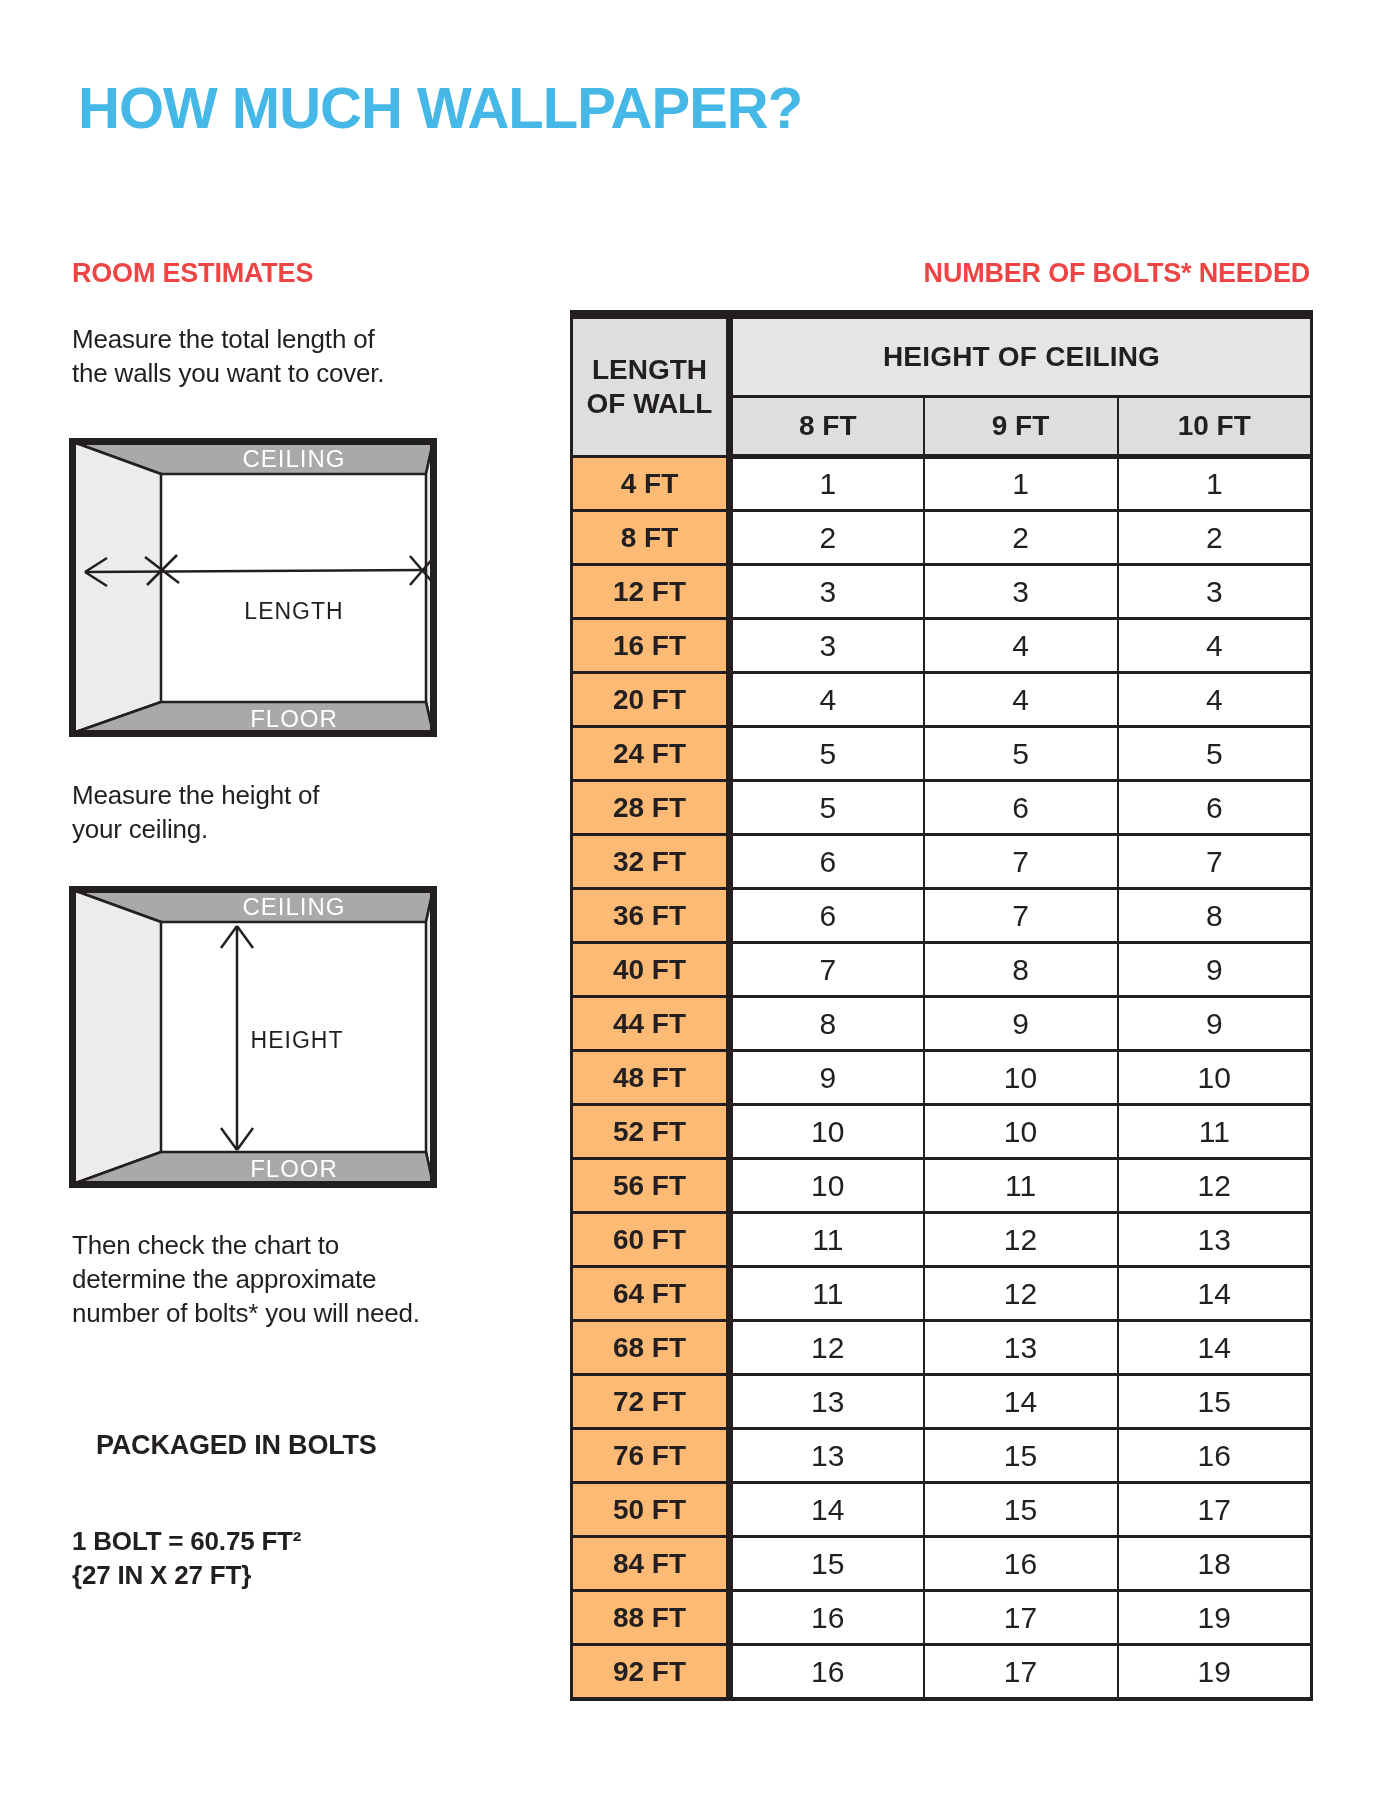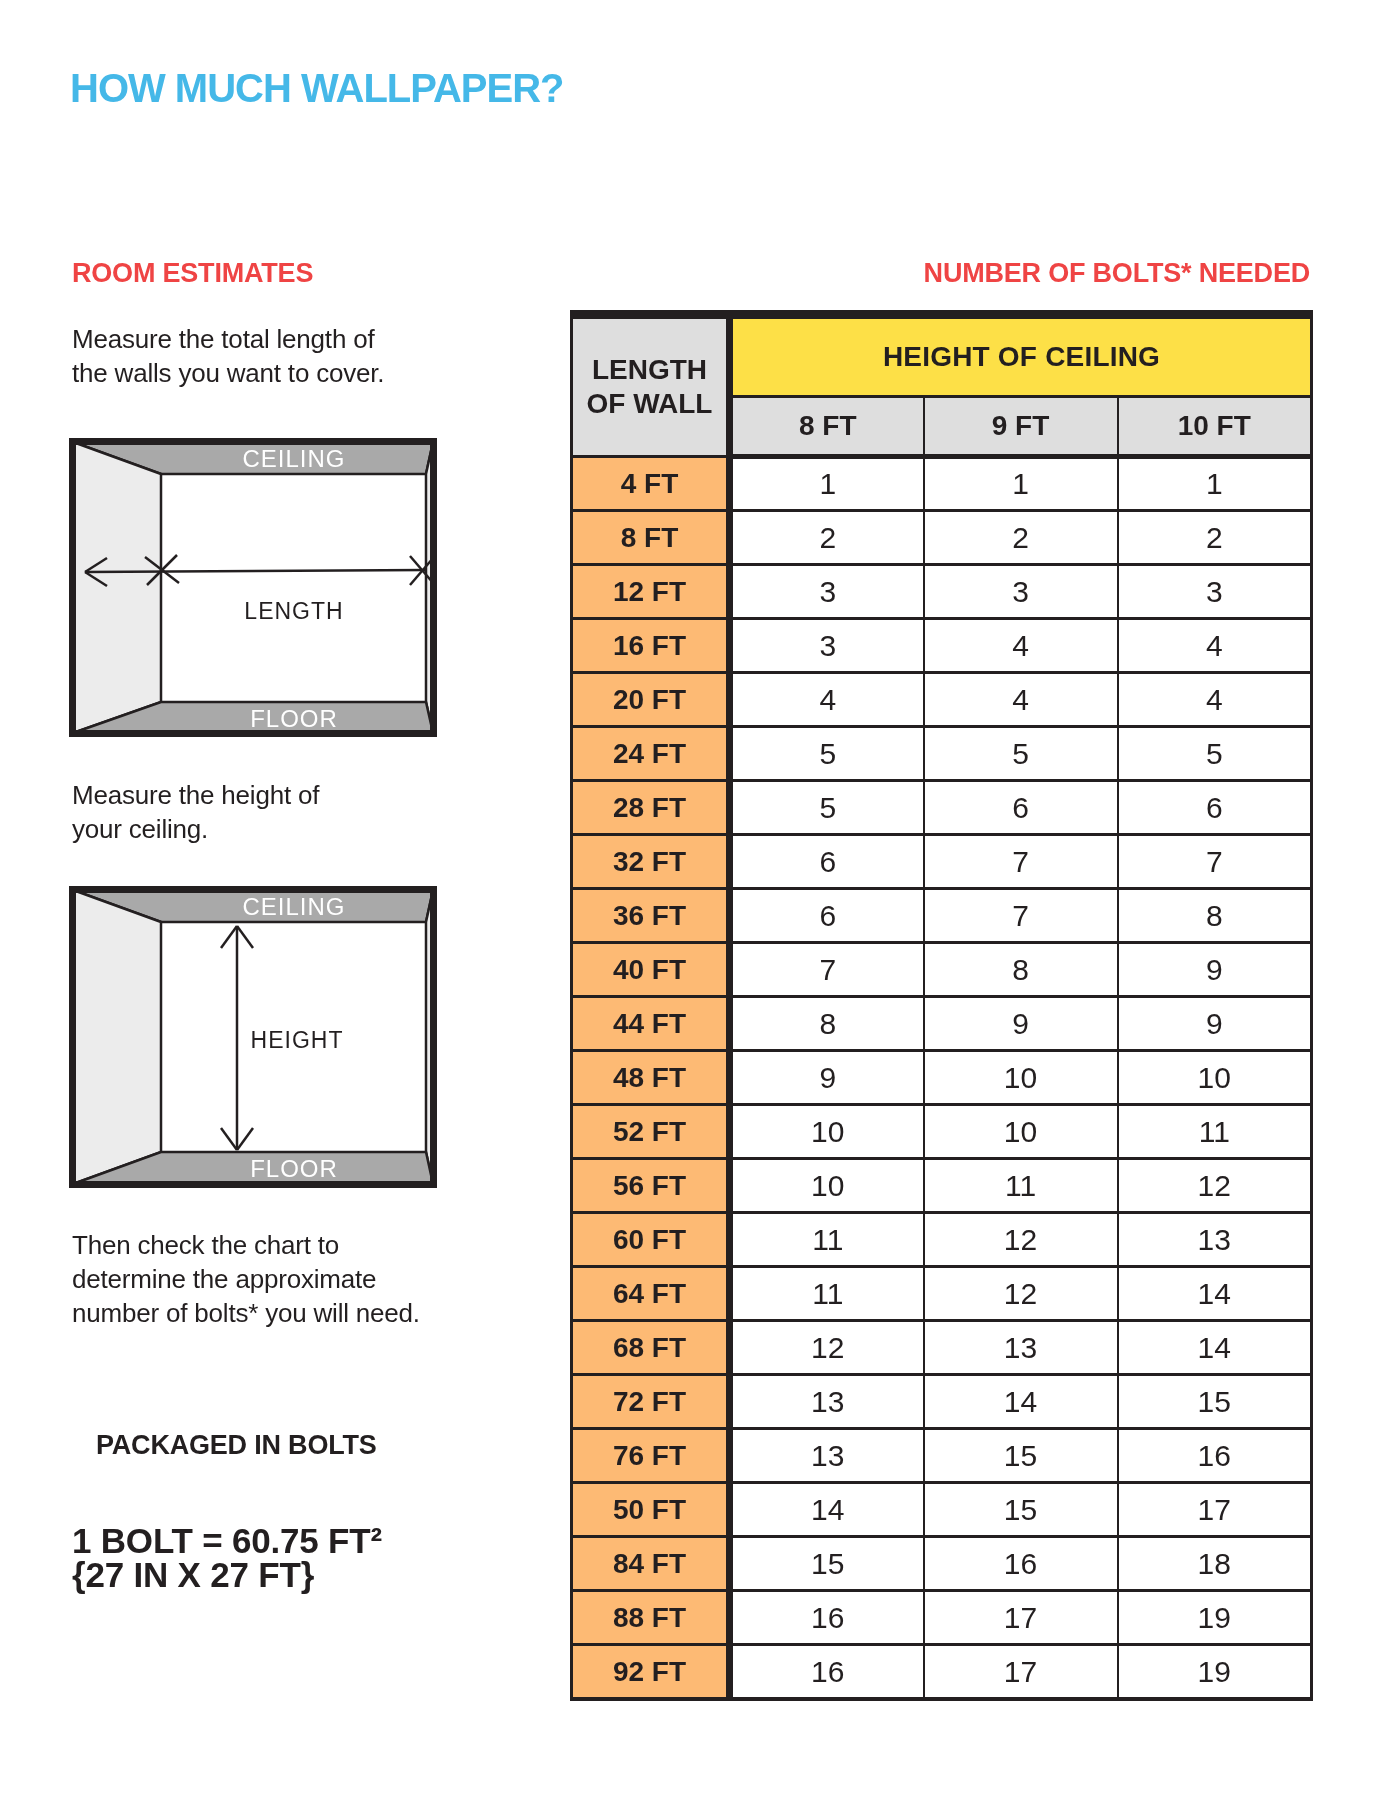--- a/index.html
+++ b/index.html
@@ -4,56 +4,56 @@
 <style>
   html,body{margin:0;padding:0;}
   body{
     width:1391px;height:1800px;position:relative;overflow:hidden;
     background:#ffffff;color:#231f20;
     font-family:"Liberation Sans", sans-serif;
     -webkit-font-smoothing:antialiased;
   }
   .abs{position:absolute;}
   h1.page-title{
-    left:70px;top:66px;margin:0;
-    font-size:40px;font-weight:bold;letter-spacing:-1px;
+    left:70px;top:66px;margin:8px;
+    font-size:58px;font-weight:bold;letter-spacing:-1px;
     color:#45b8e8;
   }
   h2.section-heading{
     margin:0;font-size:27px;font-weight:bold;color:#ef4444;letter-spacing:-0.2px;
   }
   #room-estimates-heading{left:72px;top:258px;}
   #bolts-needed-heading{left:570px;top:258px;width:740px;text-align:right;}
   .body-text{
     margin:0;font-size:26px;line-height:34px;color:#231f20;
     white-space:pre-line;letter-spacing:-0.2px;
   }
   #para-length{left:72px;top:322px;}
   #para-height{left:72px;top:778px;}
   #para-chart{left:72px;top:1228px;}
   #diagram-length{left:69px;top:438px;}
   #diagram-height{left:69px;top:886px;}
   .footnote{left:72px;top:1428px;font-size:27px;font-weight:bold;line-height:34px;letter-spacing:-0.2px;}
   .footnote .indent{margin-left:24px;}
-  .bolt-info{left:72px;top:1524px;font-size:35px;font-weight:bold;line-height:34px;letter-spacing:-0.2px;}
+  .bolt-info{left:72px;top:1524px;font-size:26px;font-weight:bold;line-height:34px;letter-spacing:-0.2px;}
 
   table.bolt-table{
     position:absolute;left:570px;top:310px;width:740px;
     border-collapse:collapse;table-layout:fixed;
     border:3px solid #231f20;border-top:9px solid #231f20;border-bottom:4px solid #231f20;
   }
   table.bolt-table th, table.bolt-table td{
     text-align:center;vertical-align:middle;padding:0;
   }
   th.corner{
     background:#dedede;border-right:7px solid #231f20;
     font-size:28px;font-weight:bold;white-space:pre-line;line-height:34px;
   }
   th.group{
-    background:#fde047;border-bottom:3px solid #231f20;
+    background:#e5e5e5;border-bottom:3px solid #231f20;
     height:76px;font-size:28px;font-weight:bold;letter-spacing:0.2px;
   }
   tr.ft-row th{
     background:#dedede;border-bottom:5px solid #231f20;border-left:2px solid #231f20;
     height:56px;font-size:28px;font-weight:bold;
   }
   tbody th{
     background:#fdba74;border-top:3px solid #231f20;border-right:7px solid #231f20;
     height:51px;font-size:28px;font-weight:bold;
   }

